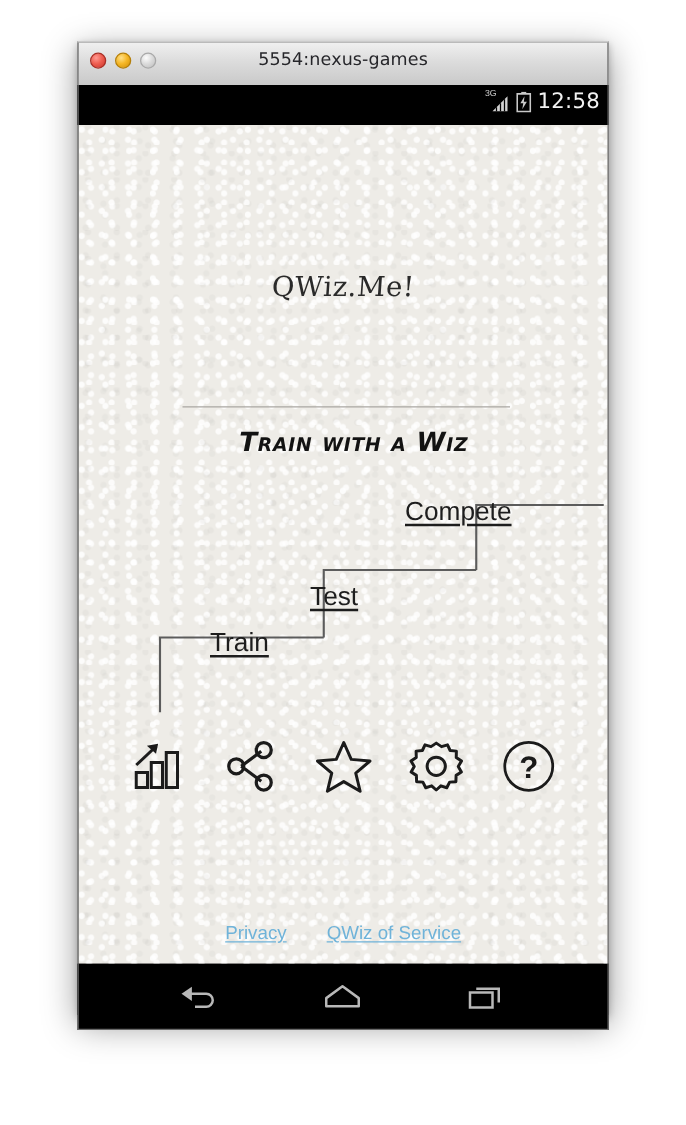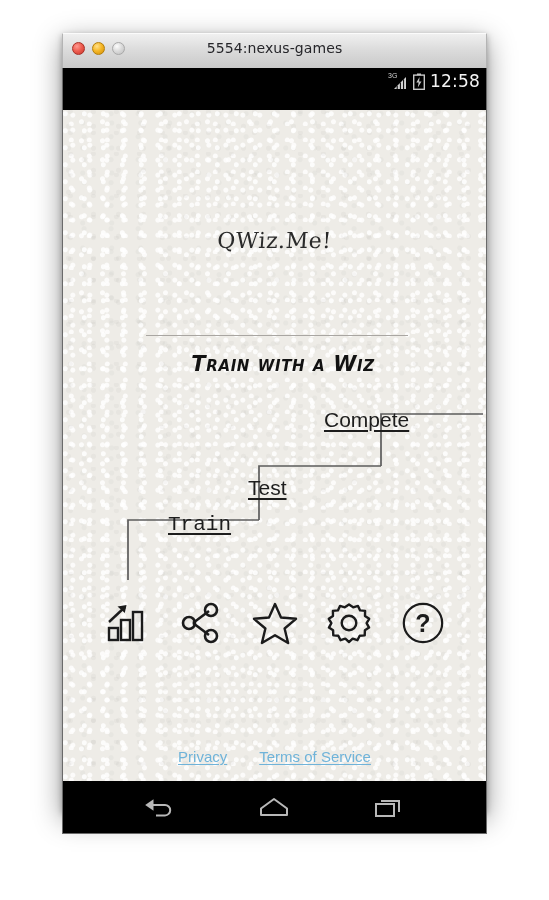--- a/index.html
+++ b/index.html
@@ -65,21 +65,21 @@
     text-align: center;
     font-size: 14px;
     color: #26262a;
     font-family: "DejaVu Sans", sans-serif;
     letter-spacing: 0.1px;
   }
 
   
   #status-bar {
     position: relative;
-    height: 42px;
+    height: 32px;
     background: #000000;
     border-left: 1px solid #6a6a6a;
     border-right: 1px solid #6a6a6a;
     box-sizing: border-box;
     padding-left: 24px;
   }
   .status-right {
     position: absolute;
     right: 6px;
     top: 0;
@@ -170,21 +170,21 @@
     height: 175px;
   }
   .step-label {
     position: absolute;
     font-family: "Liberation Sans", sans-serif;
     font-size: 21px;
     color: #1d1d1d;
     text-decoration: underline;
     text-underline-offset: 3px;
   }
-  #step-label-train   { left: 105px; top: 108px; font-family: Liberation Mono, monospace; }
+  #step-label-train   { left: 105px; top: 108px; }
   #step-label-test    { left: 185px; top: 55px; margin-top: 16px;  }
   #step-label-compete { left: 261px; top: 3px; text-decoration: underline;   }
 
   
   #icon-row {
     position: absolute;
     left: 0; right: 0;
     top: 485px;
     display: flex;
     justify-content: center;
@@ -338,21 +338,21 @@
         <svg width="46" height="46" viewBox="0 0 46 46">
           <circle cx="23" cy="23" r="19.2" fill="none" stroke="#1b1b1b" stroke-width="2.2"></circle>
           <text x="23" y="32" text-anchor="middle" font-family="Liberation Sans, sans-serif" font-size="25" font-weight="bold" fill="#1b1b1b">?</text>
         </svg>
       </div>
 
     </div>
 
     <div id="footer-links">
       <span class="footer-link">Privacy</span>
-      <span class="footer-link">Terms of Service</span>
+      <span class="footer-link">QWiz of Service</span>
     </div>
 
   </div>
 
   <div id="nav-bar">
     <div class="nav-button">
       <svg width="34" height="26" viewBox="0 0 34 26">
         <path d="M5,11 L22,11 A5.2,5.2 0 0 1 22,21.4 L13,21.4" fill="none" stroke="#b8b8b8" stroke-width="2"></path>
         <polygon points="2.2,11 10.5,5.3 10.5,16.7" fill="#b8b8b8"></polygon>
       </svg>

